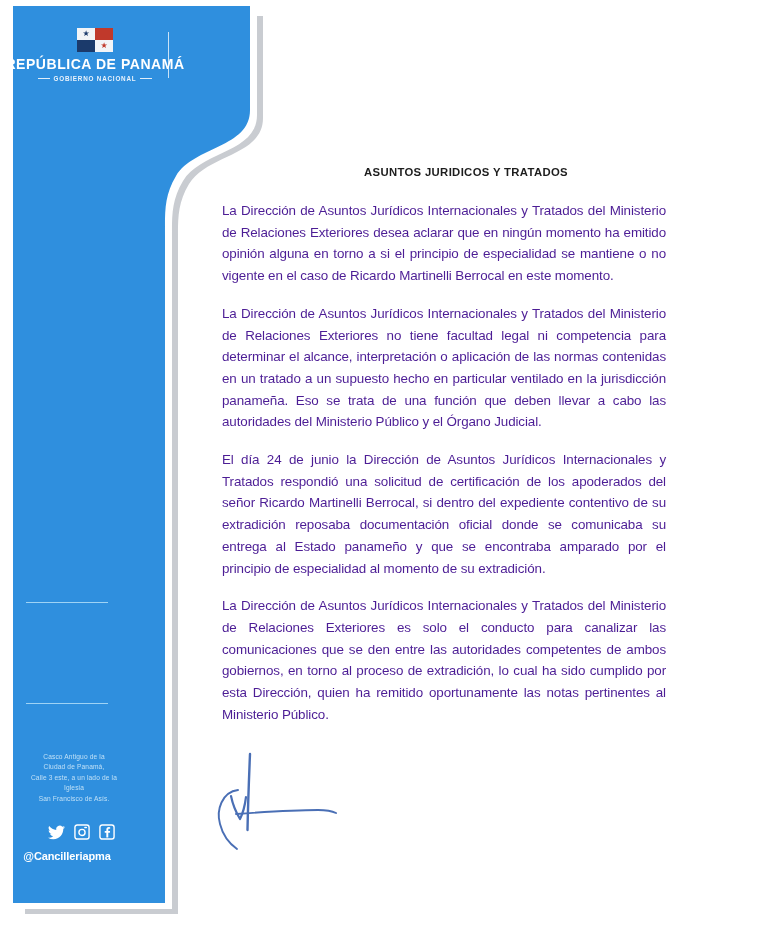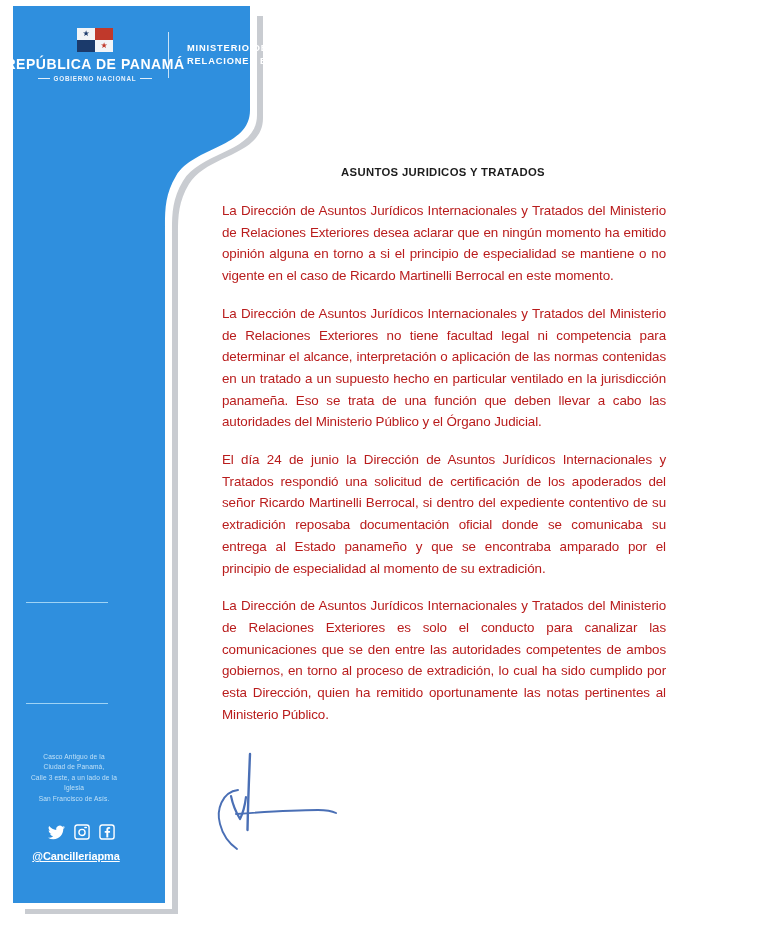--- a/index.html
+++ b/index.html
@@ -140,49 +140,48 @@
   #social-row {
     position: absolute;
     left: 48px; top: 824px;
     display: flex;
     align-items: center;
     gap: 9px;
   }
   .social-ico { display: block; }
   #rail-handle {
     position: absolute;
-    left: 22px; top: 850px;
+    left: 13px; top: 850px;
     width: 108px;
     text-align: center;
     color: #ffffff;
     font-size: 11px;
     font-weight: 700;
     letter-spacing: -0.1px;
-    text-decoration: underline;
   }
 
   
   #doc-title {
     position: absolute;
-    left: 205px; top: 166px;
+    left: 228px; top: 166px;
     width: 476px;
     text-align: center;
     color: #1d1d1d;
     font-size: 11.3px;
     font-weight: 700;
     letter-spacing: 0.35px;
   }
   #body-copy {
     position: absolute;
     left: 222px; top: 200px;
     width: 460px;
   }
   #body-copy p {
     margin: 0 16px 16px 0;
-    color: #b91c1c;
+    color: #4c1d95;
     font-size: 13.4px;
     line-height: 1.62;
     text-align: justify;
     text-justify: inter-word;
     letter-spacing: -0.1px;
   }
 
   
   #signature-area {
     position: absolute;
@@ -243,24 +242,20 @@
       <div id="country-name">REPÚBLICA DE PANAMÁ</div>
       <div id="gov-line">
         <span class="rule"></span>
         <span id="gov-name">GOBIERNO NACIONAL</span>
         <span class="rule"></span>
       </div>
     </div>
 
     <div id="logo-divider"></div>
 
-    <div id="ministry-block">
-      <div>MINISTERIO DE</div>
-      <div>RELACIONES EXTERIORES</div>
-    </div>
   </div>
 
   <div class="rail-sep" id="rail-sep-1"></div>
   <div class="rail-sep" id="rail-sep-2"></div>
 
   <div id="rail-address">
     <div>Casco Antiguo de la</div>
     <div>Ciudad de Panamá,</div>
     <div>Calle 3 este, a un lado de la</div>
     <div>Iglesia</div>

